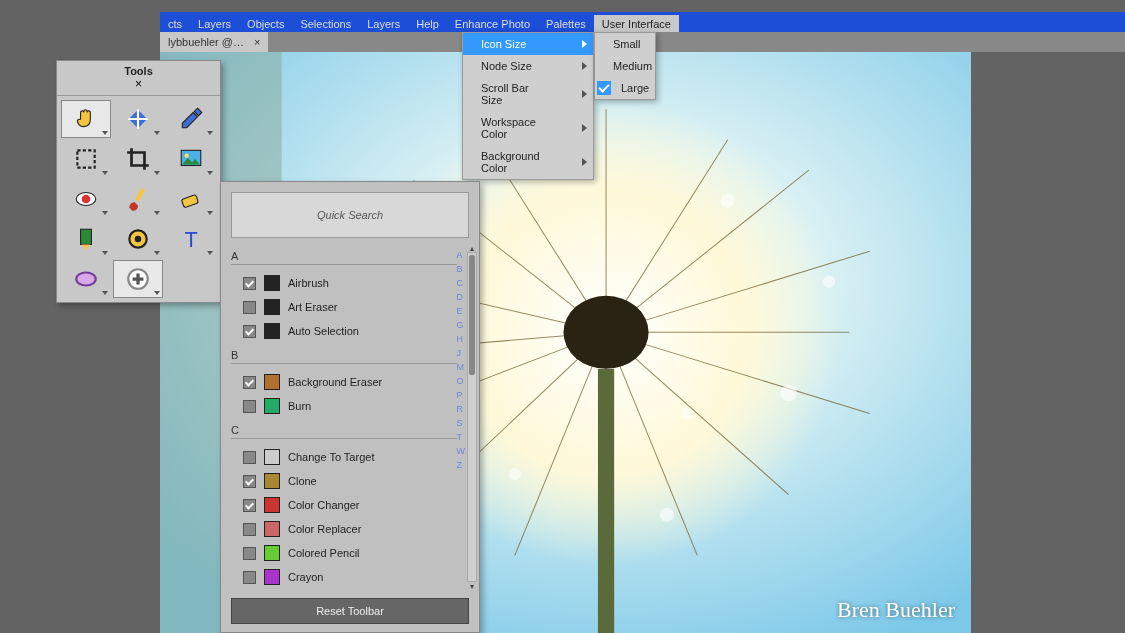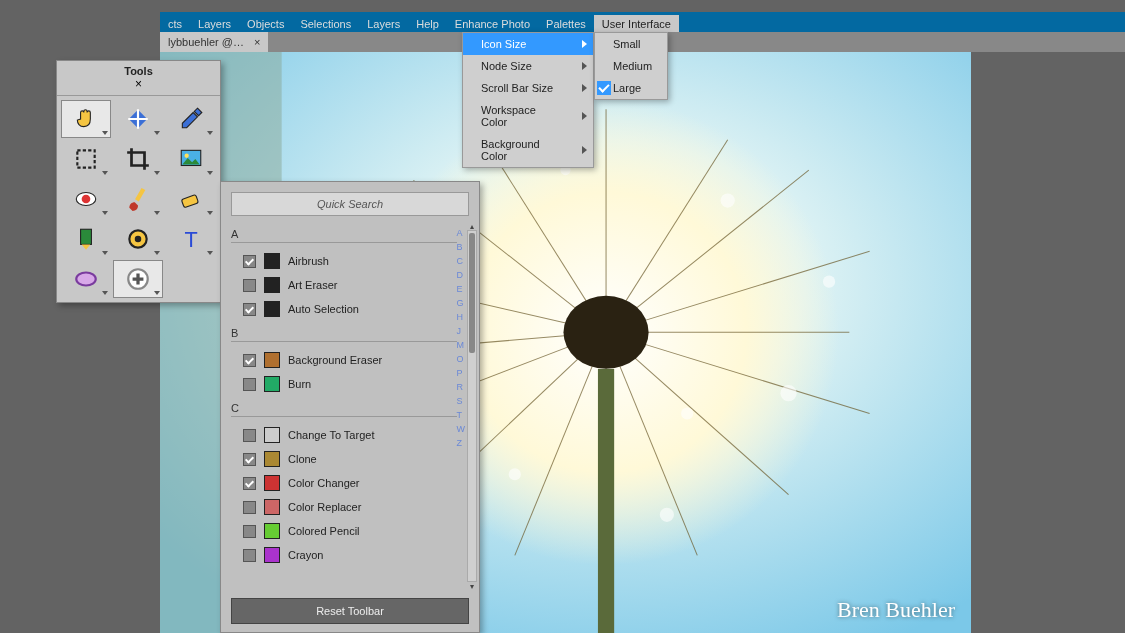--- a/index.html
+++ b/index.html
@@ -1,19 +1,19 @@
 <!DOCTYPE html>
 <html><head>
 <meta charset="utf-8">
 <style>
   * { box-sizing: border-box; margin: 0; padding: 0; font-family: "Segoe UI", Tahoma, sans-serif; }
   body { background: #636363; width: 1125px; height: 633px; overflow: hidden; position: relative; }
 
   
-  .menubar { position: absolute; left: 160px; top: 12px; height: 23px; background: #0369a1; right: 0; display: flex; align-items: center; }
+  .menubar { position: absolute; left: 160px; top: 12px; height: 23px; background: #1d4ed8; right: 0; display: flex; align-items: center; }
   .menubar-item { color: #ddd; font-size: 11px; padding: 3px 8px; cursor: pointer; text-decoration: underline; text-decoration-color: transparent; }
   .menubar-item.active { background: #c8c8c8; color: #222; }
 
   
   .tabbar { position: absolute; left: 160px; top: 32px; height: 20px; right: 0; background: #888; display: flex; align-items: stretch; }
   .tab { background: #c8c8c8; color: #333; font-size: 11px; padding: 8px 8px; display: flex; align-items: center; gap: 10px; }
   .tab-close { font-size: 11px; cursor: pointer; }
 
   
   .canvas { position: absolute; left: 160px; top: 52px; right: 154px; bottom: 0; overflow: hidden; }
@@ -25,30 +25,30 @@
   .tools-title { font-size: 11px; font-weight: bold; color: #222; }
   .tools-close { font-size: 12px; cursor: pointer; }
   .tools-grid { display: grid; grid-template-columns: repeat(3, 1fr); padding: 4px; gap: 2px; }
   .tool-btn { width: 50px; height: 38px; background: #c8c8c8; border: 1px solid #c8c8c8; display: flex; align-items: center; justify-content: center; position: relative; cursor: pointer; }
   .tool-btn.selected { background: #e8e8e8; border: 1px solid #888; }
   .tool-btn .drop { position: absolute; right: 2px; bottom: 2px; border-left: 3px solid transparent; border-right: 3px solid transparent; border-top: 4px solid #555; }
   .tool-icon { width: 26px; height: 26px; }
 
   
   .dropdown { position: absolute; background: #cfcfcf; border: 1px solid #999; box-shadow: 2px 2px 6px rgba(0,0,0,.3); font-size: 11px; }
-  .dropdown-item { padding: 5px 32px 5px 18px; display: flex; align-items: center; justify-content: space-between; cursor: pointer; position: relative; color: #222; }
+  .dropdown-item { padding: 5px 44px 5px 18px; display: flex; align-items: center; justify-content: space-between; cursor: pointer; position: relative; color: #222; }
   .dropdown-item.highlight { background: #3399ff; color: #fff; }
   .dropdown-item .arrow { position: absolute; right: 6px; border-top: 4px solid transparent; border-bottom: 4px solid transparent; border-left: 5px solid #555; }
   .dropdown-item.highlight .arrow { border-left-color: #fff; }
   .dropdown-item .check { position: absolute; left: 2px; width: 14px; height: 14px; background: #3399ff; display:flex; align-items:center; justify-content:center; }
   .dropdown-item .check::after { content:""; width:4px; height:8px; border:solid #fff; border-width:0 2px 2px 0; transform:rotate(45deg); margin-top:-2px;}
 
   
   .search-panel { position: absolute; left: 220px; top: 181px; width: 260px; bottom: 0; background: #c0c0c0; border: 1px solid #888; box-shadow: 3px 3px 6px rgba(0,0,0,.3); display:flex; flex-direction:column; }
-  .qs-box { margin: 10px 10px 6px; background: #d8d8d8; border: 1px solid #999; text-align: center; font-size: 11px; font-style: italic; color: #555; padding: 5px; }
+  .qs-box { margin: 10px 10px 6px; background: #d8d8d8; border: 1px solid #999; text-align: center; font-size: 11px; font-style: italic; color: #555; padding: 16px; }
   .list-wrap { flex:1; overflow:hidden; position:relative; padding: 0 22px 0 10px; }
   .section-head { font-size: 11px; color: #333; border-bottom: 1px solid #999; margin: 4px 0 6px; padding: 2px 0; }
   .list-row { display:flex; align-items:center; gap:8px; padding:4px 0 4px 12px; }
   .list-cb { width:13px; height:13px; background:#888; border:1px solid #555; display:flex; align-items:center; justify-content:center; }
   .list-cb.checked::after { content:""; width:3px; height:6px; border:solid #fff; border-width:0 2px 2px 0; transform:rotate(45deg); }
   .list-icon { width:16px; height:16px; background:#333; border:1px solid #222; display:inline-block; }
   .list-label { font-size:11px; color:#222; }
   .alpha-index { position:absolute; right:14px; top:6px; display:flex; flex-direction:column; gap:4px; }
   .alpha-index span { font-size:9px; color:#6a88d6; cursor:pointer; }
   .scrollbar { position:absolute; right:2px; top:8px; bottom:8px; width:10px; background:#cfcfcf; border:1px solid #aaa; }
@@ -251,30 +251,30 @@
     </div>
     <div class="dropdown-item">
       <span>Workspace Color</span>
       <span class="arrow"></span>
     </div>
     <div class="dropdown-item">
       <span>Background Color</span>
       <span class="arrow"></span>
     </div>
   </div>
-<div class="dropdown" style="left:594px; top:32px; width:74px;" id="ui-sub">
+<div class="dropdown" style="left:594px; top:32px; width:62px;" id="ui-sub">
     <div class="dropdown-item">
       <span style="margin-left:0">Small</span>
     </div>
     <div class="dropdown-item">
       <span style="margin-left:0">Medium</span>
     </div>
     <div class="dropdown-item">
       <span class="check"></span>
-      <span style="margin-left:0">Large</span>
+      <span style="margin-left:8px">Large</span>
     </div>
   </div>
 
 <div class="search-panel">
   <div class="qs-box">Quick Search</div>
   <div class="list-wrap">
     <div id="tool-list-body">
         <div class="section-head">A</div>
         <div class="list-row">
           <span class="list-cb checked"></span>

